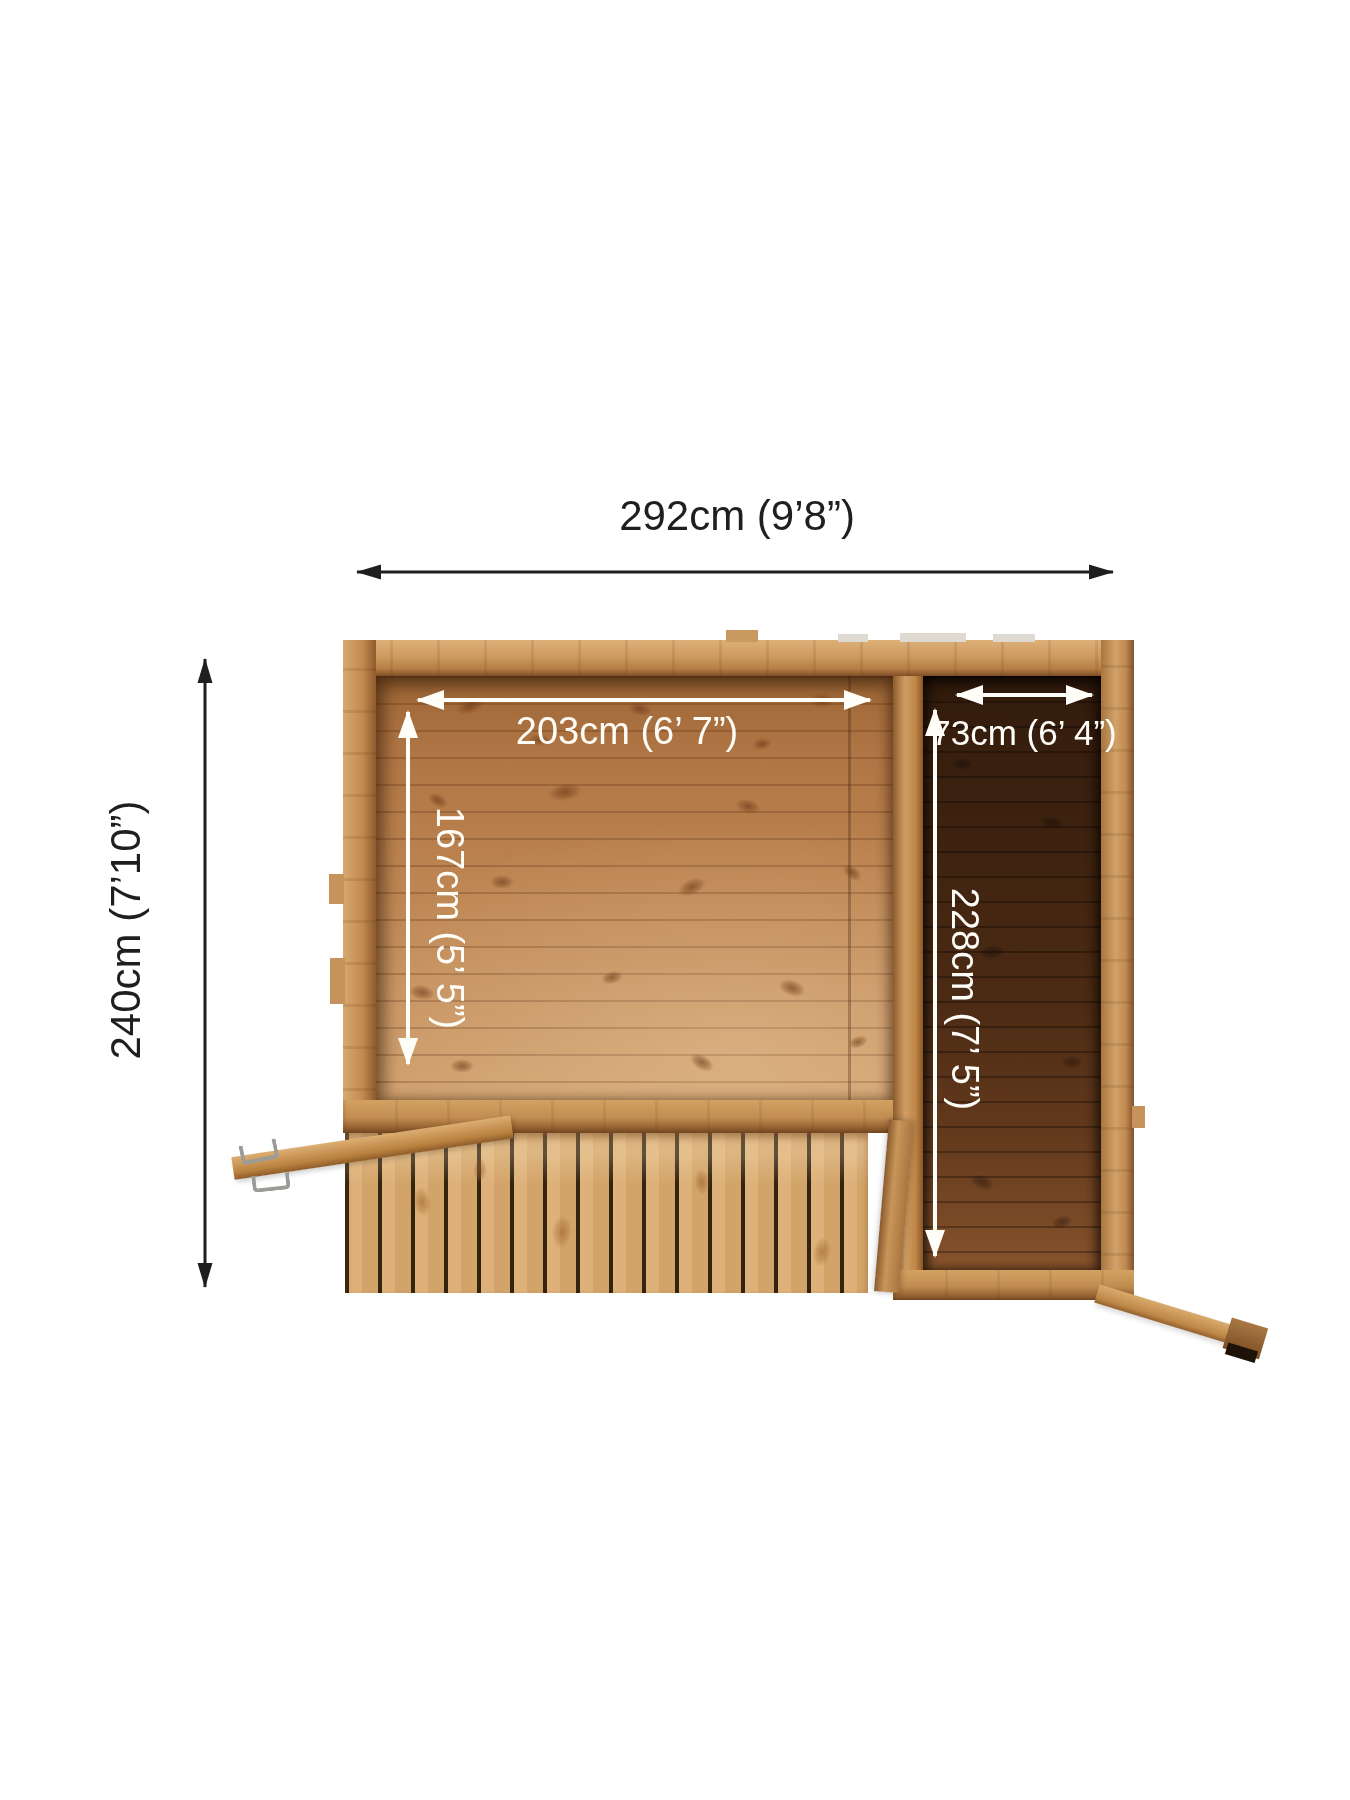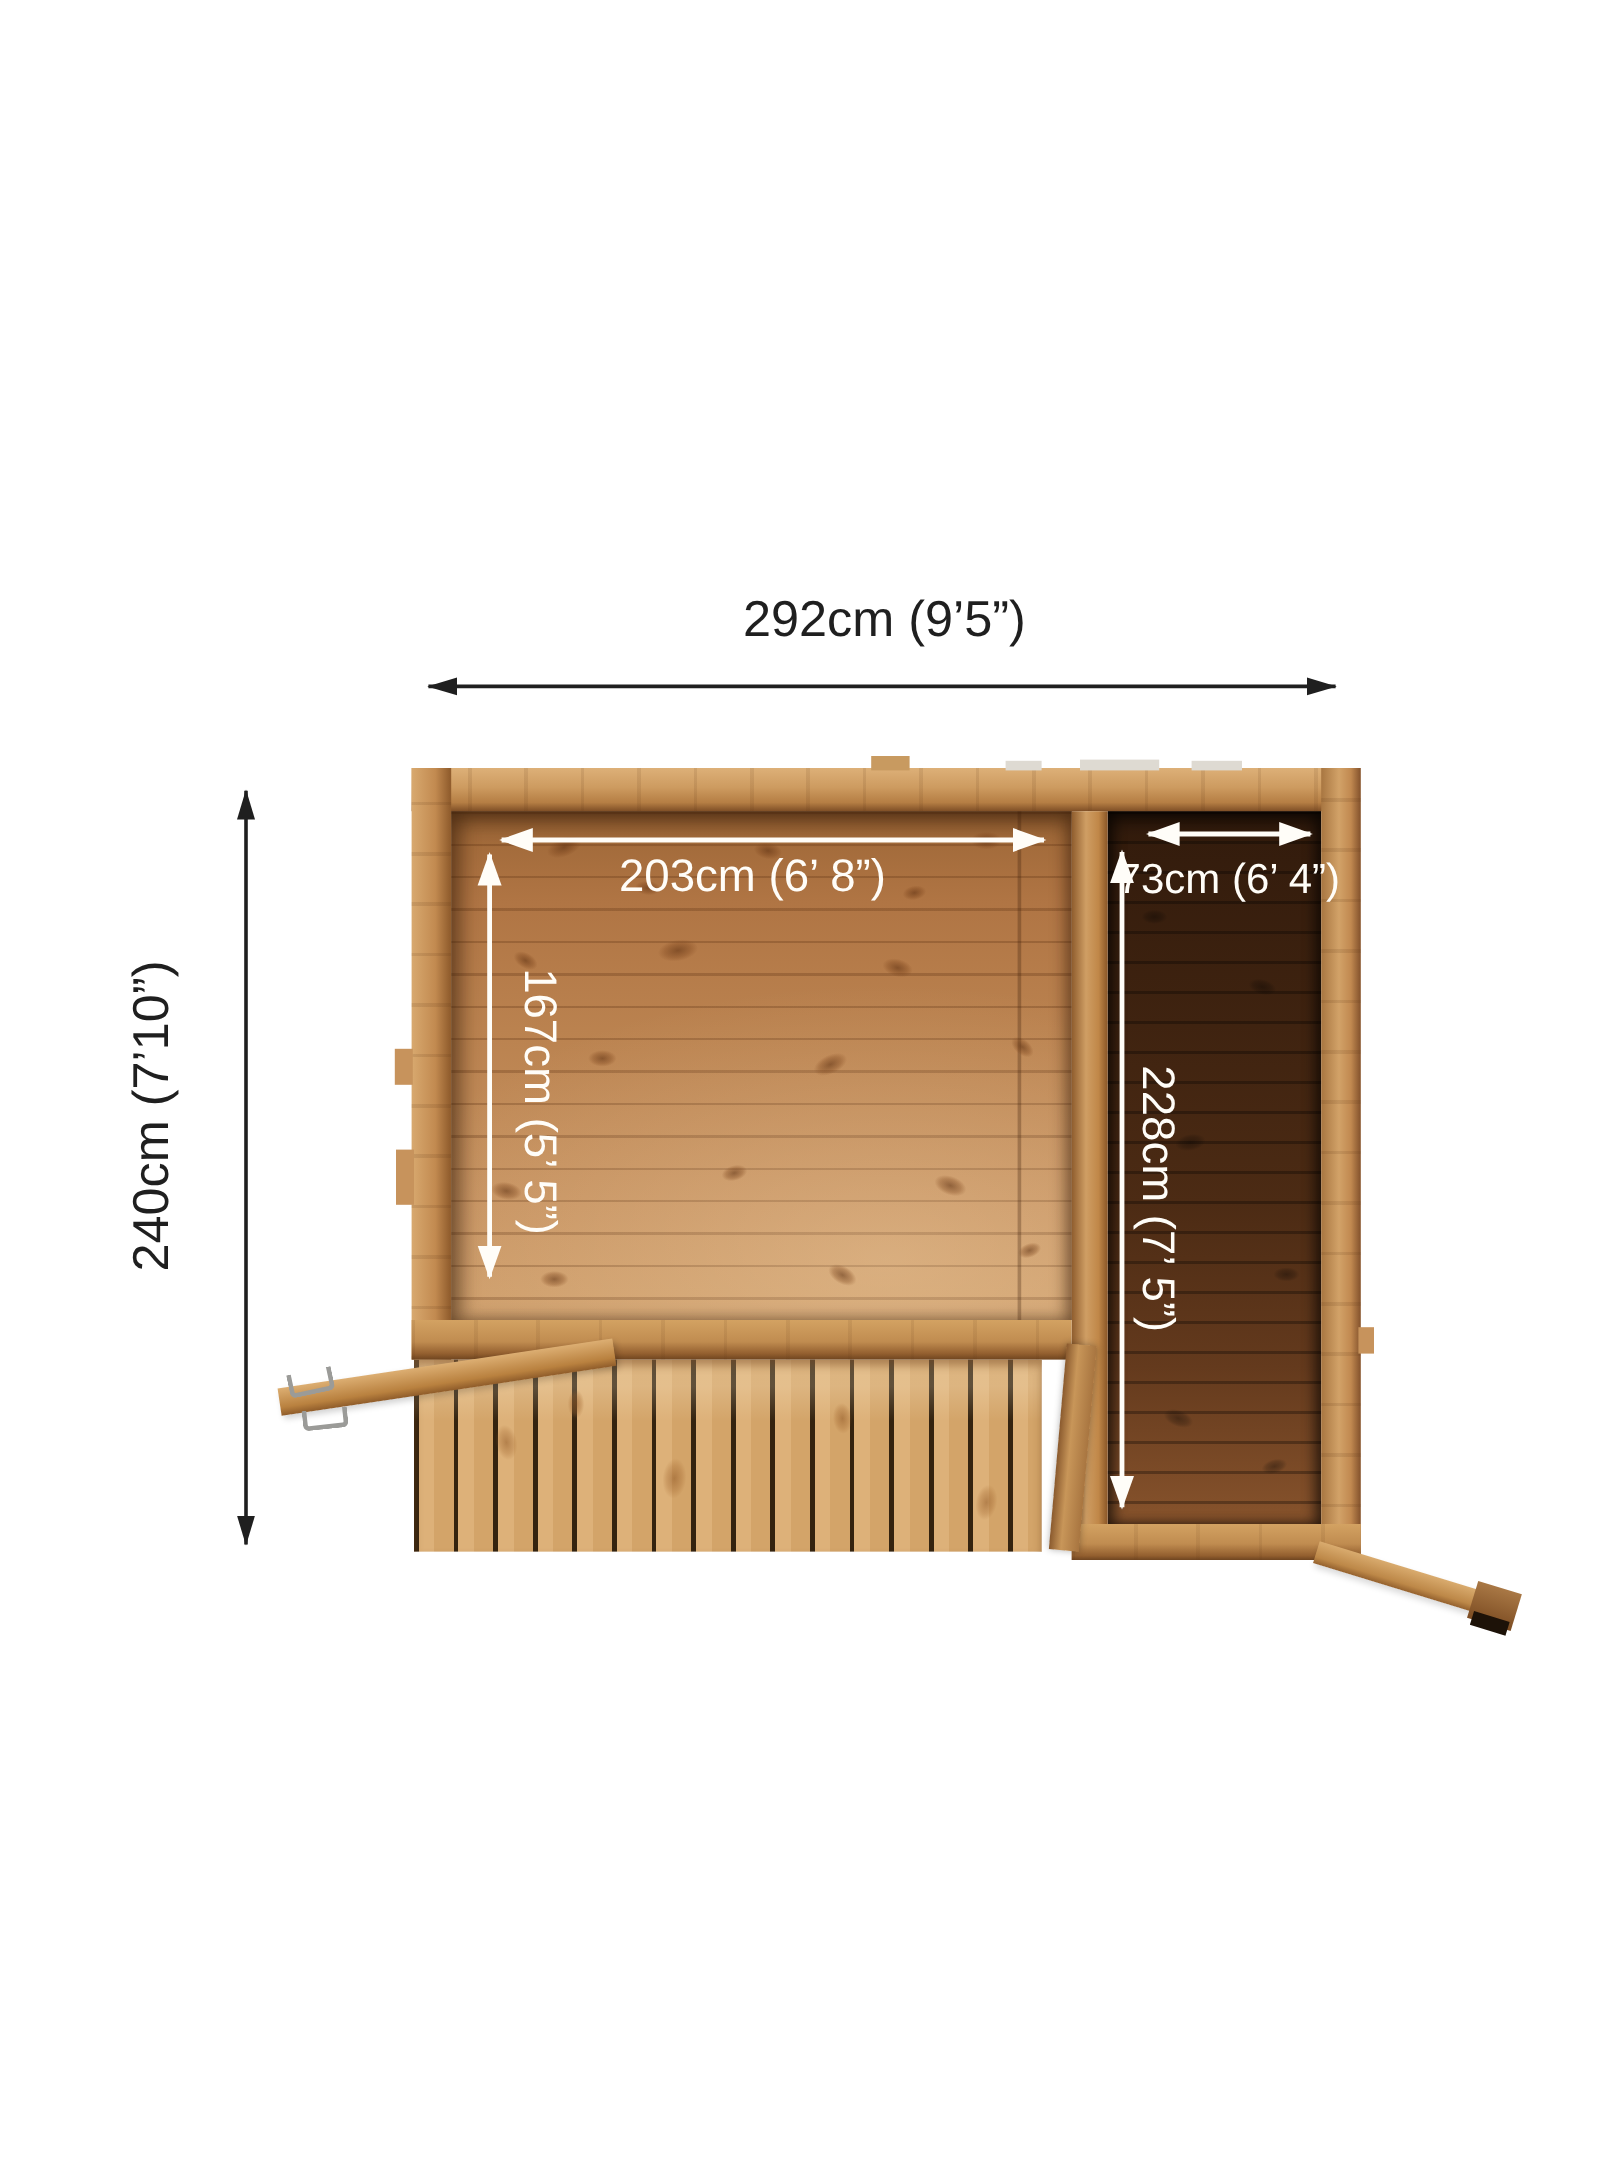--- a/index.html
+++ b/index.html
@@ -120,23 +120,23 @@
       </marker>
     </defs>
     <line x1="357" y1="572" x2="1113" y2="572" stroke="#1f1f1f" stroke-width="3" marker-start="url(#mB)" marker-end="url(#mB)"></line>
     <line x1="205" y1="659" x2="205" y2="1287" stroke="#1f1f1f" stroke-width="3" marker-start="url(#mB)" marker-end="url(#mB)"></line>
     <line x1="418" y1="700" x2="870" y2="700" stroke="#fffdf8" stroke-width="4" marker-start="url(#mW)" marker-end="url(#mW)"></line>
     <line x1="957" y1="695" x2="1092" y2="695" stroke="#fffdf8" stroke-width="4" marker-start="url(#mW)" marker-end="url(#mW)"></line>
     <line x1="408" y1="712" x2="408" y2="1064" stroke="#fffdf8" stroke-width="4" marker-start="url(#mW)" marker-end="url(#mW)"></line>
     <line x1="935" y1="710" x2="935" y2="1256" stroke="#fffdf8" stroke-width="4" marker-start="url(#mW)" marker-end="url(#mW)"></line>
   </svg>
 
-  <div class="lab black" style="left:737px;top:516px;">292cm (9’5”)</div>
+  <div class="lab black" style="left:737px;top:516px;">292cm (9’8”)</div>
   <div class="lab black rotccw" style="left:126px;top:930px;">240cm (7’10”)</div>
-  <div class="lab white" style="left:627px;top:731px;">203cm (6’ 8”)</div>
+  <div class="lab white" style="left:627px;top:731px;">203cm (6’ 7”)</div>
   <div class="lab white rotcw" style="left:449px;top:918px;">167cm (5’ 5”)</div>
   <div class="lab white" style="left:1024px;top:733px;font-size:35px;">73cm (6’ 4”)</div>
   <div class="lab white rotcw" style="left:964px;top:999px;">228cm (7’ 5”)</div>
 <div class="knot" style="left: 455px; top: 698px; width: 30px; height: 16px; transform: rotate(-20deg); background: radial-gradient(rgba(92, 46, 15, 0.55) 0%, rgba(122, 66, 26, 0.32) 45%, rgba(0, 0, 0, 0) 70%);"></div>
     <div class="knot" style="left: 628px; top: 702px; width: 24px; height: 14px; transform: rotate(10deg); background: radial-gradient(rgba(92, 46, 15, 0.55) 0%, rgba(122, 66, 26, 0.32) 45%, rgba(0, 0, 0, 0) 70%);"></div>
     <div class="knot" style="left: 809px; top: 692.5px; width: 26px; height: 15px; transform: rotate(0deg); background: radial-gradient(rgba(92, 46, 15, 0.55) 0%, rgba(122, 66, 26, 0.32) 45%, rgba(0, 0, 0, 0) 70%);"></div>
     <div class="knot" style="left: 427px; top: 793.5px; width: 22px; height: 13px; transform: rotate(30deg); background: radial-gradient(rgba(92, 46, 15, 0.55) 0%, rgba(122, 66, 26, 0.32) 45%, rgba(0, 0, 0, 0) 70%);"></div>
     <div class="knot" style="left: 548px; top: 783px; width: 34px; height: 18px; transform: rotate(-10deg); background: radial-gradient(rgba(92, 46, 15, 0.55) 0%, rgba(122, 66, 26, 0.32) 45%, rgba(0, 0, 0, 0) 70%);"></div>
     <div class="knot" style="left: 735px; top: 798.5px; width: 26px; height: 15px; transform: rotate(15deg); background: radial-gradient(rgba(92, 46, 15, 0.55) 0%, rgba(122, 66, 26, 0.32) 45%, rgba(0, 0, 0, 0) 70%);"></div>
     <div class="knot" style="left: 490px; top: 875px; width: 24px; height: 14px; transform: rotate(0deg); background: radial-gradient(rgba(92, 46, 15, 0.55) 0%, rgba(122, 66, 26, 0.32) 45%, rgba(0, 0, 0, 0) 70%);"></div>

